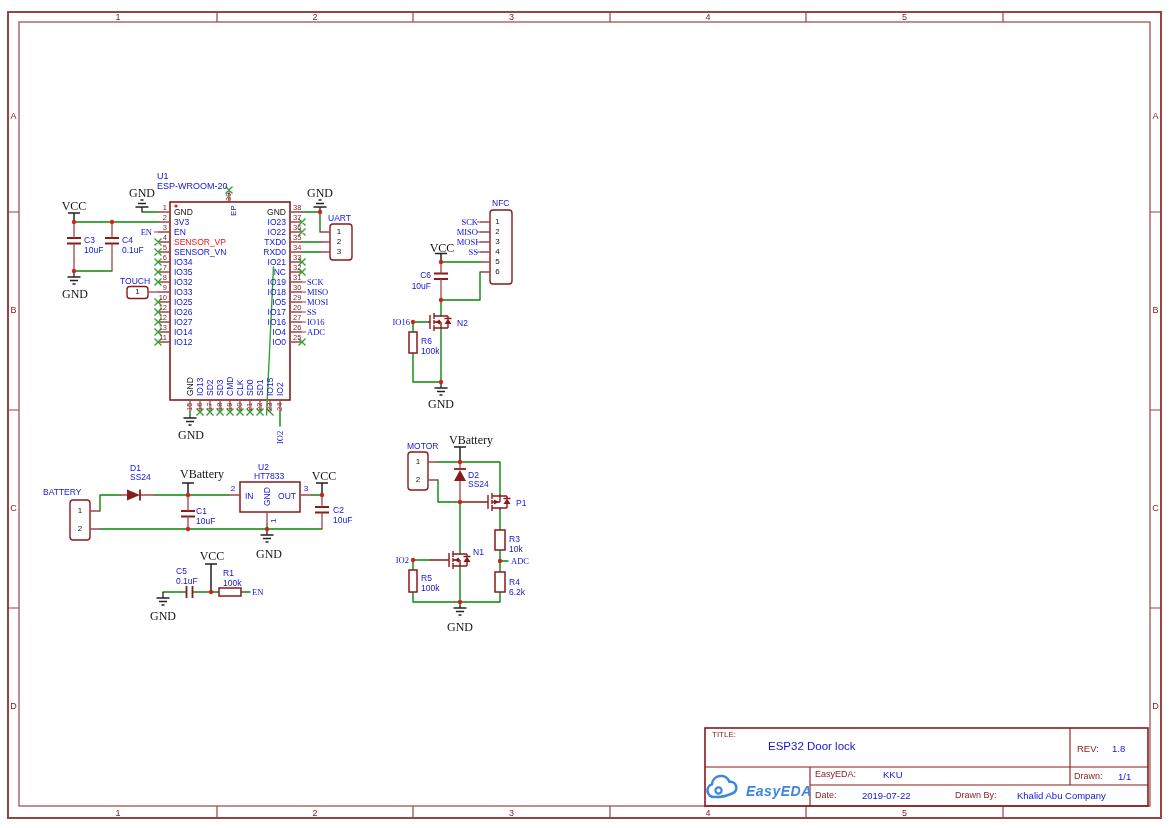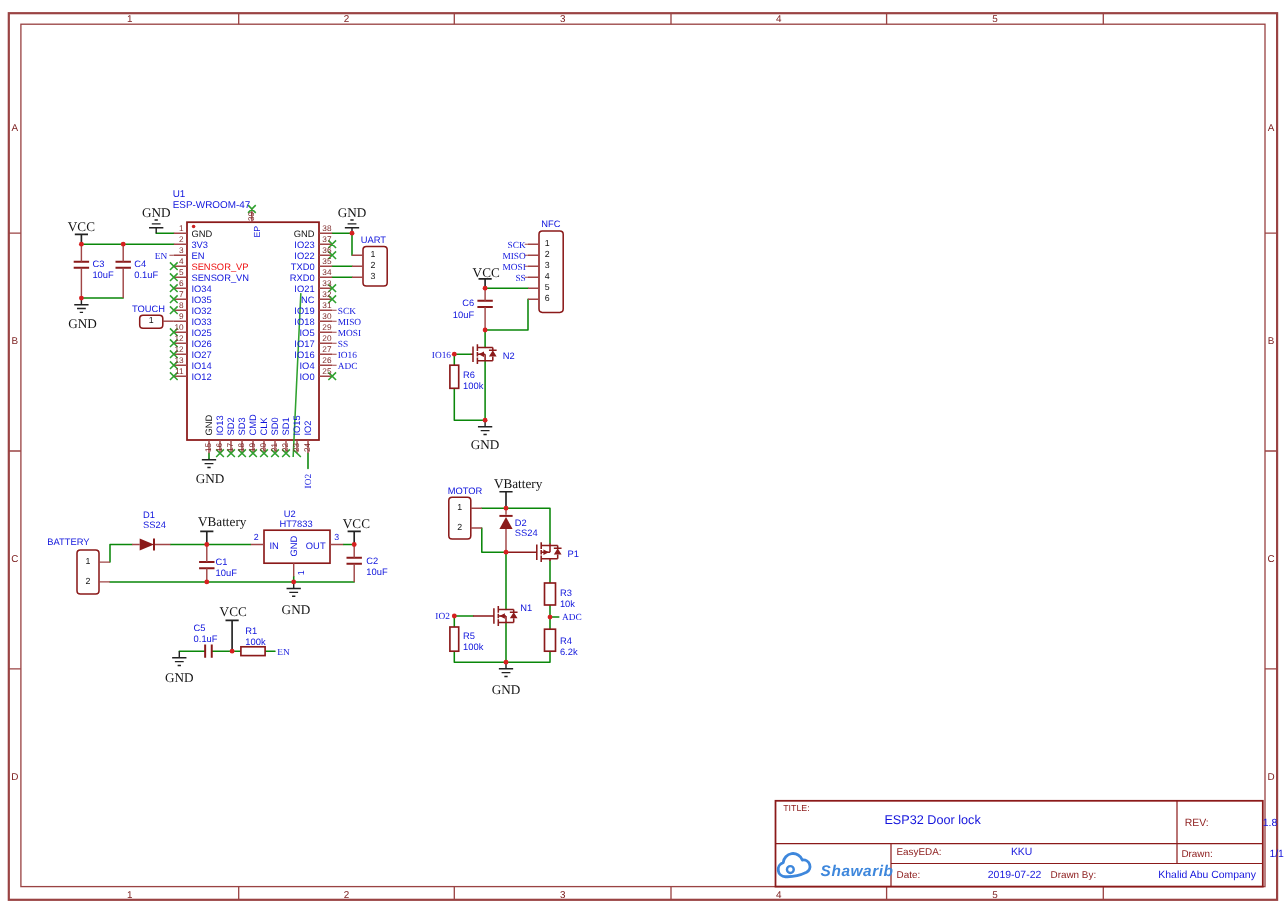--- a/index.html
+++ b/index.html
@@ -2,21 +2,21 @@
 <html><head>
 <meta charset="utf-8">
 <style>
   html,body{margin:0;padding:0;background:#ffffff;}
   #stage{position:relative;width:1169px;height:828px;background:#ffffff;overflow:hidden;
          font-family:"Liberation Sans",sans-serif;}
   #stage svg{position:absolute;left:0;top:0;}
   .t{position:absolute;line-height:1;white-space:nowrap;transform-origin:0 0;}
   .tb{position:absolute;line-height:1;white-space:nowrap;}
   .tb-label{color:#8b1a1a;}
-  .tb-val{color:#1414dc;margin-left:36px;}
+  .tb-val{color:#1414dc;}
   .logo-text{position:absolute;left:746px;top:783px;font-size:14px;font-weight:bold;
              font-style:italic;color:#3e87dc;letter-spacing:0.5px;}
 </style>
 </head>
 <body>
 
 <div id="stage">
 
 <svg width="1169" height="828" viewBox="0 0 1169 828">
 
@@ -200,21 +200,21 @@
   </g>
 
   <g>
     <rect x="240" y="482" width="60" height="30" fill="#ffffff" stroke="#8b1a1a" stroke-width="1.5"></rect>
     <path stroke="#a04545" stroke-width="1.3" fill="none" d="M228,495 H240 M300,495 H312 M267,512 V524"></path>
   </g>
 </svg>
 
 <div id="text-layer">
       <span class="t" style="font-size: 9px; color: rgb(15, 20, 220); font-family: &quot;Liberation Sans&quot;, sans-serif; left: 157px; top: 172.44px;">U1</span>
-      <span class="t" style="font-size: 9px; color: rgb(15, 20, 220); font-family: &quot;Liberation Sans&quot;, sans-serif; left: 157px; top: 182.44px;">ESP-WROOM-47</span>
+      <span class="t" style="font-size: 9px; color: rgb(15, 20, 220); font-family: &quot;Liberation Sans&quot;, sans-serif; left: 157px; top: 182.44px;">ESP-WROOM-20</span>
       <span class="t" style="font-size: 8.5px; color: rgb(20, 20, 20); font-family: &quot;Liberation Sans&quot;, sans-serif; left: 174px; top: 207.86px;">GND</span>
       <span class="t" style="font-size: 8.5px; color: rgb(15, 20, 220); font-family: &quot;Liberation Sans&quot;, sans-serif; left: 174px; top: 217.86px;">3V3</span>
       <span class="t" style="font-size: 8.5px; color: rgb(15, 20, 220); font-family: &quot;Liberation Sans&quot;, sans-serif; left: 174px; top: 227.86px;">EN</span>
       <span class="t" style="font-size: 8.5px; color: rgb(238, 17, 17); font-family: &quot;Liberation Sans&quot;, sans-serif; left: 174px; top: 237.86px;">SENSOR_VP</span>
       <span class="t" style="font-size: 8.5px; color: rgb(15, 20, 220); font-family: &quot;Liberation Sans&quot;, sans-serif; left: 174px; top: 247.86px;">SENSOR_VN</span>
       <span class="t" style="font-size: 8.5px; color: rgb(15, 20, 220); font-family: &quot;Liberation Sans&quot;, sans-serif; left: 174px; top: 257.86px;">IO34</span>
       <span class="t" style="font-size: 8.5px; color: rgb(15, 20, 220); font-family: &quot;Liberation Sans&quot;, sans-serif; left: 174px; top: 267.86px;">IO35</span>
       <span class="t" style="font-size: 8.5px; color: rgb(15, 20, 220); font-family: &quot;Liberation Sans&quot;, sans-serif; left: 174px; top: 277.86px;">IO32</span>
       <span class="t" style="font-size: 8.5px; color: rgb(15, 20, 220); font-family: &quot;Liberation Sans&quot;, sans-serif; left: 174px; top: 287.86px;">IO33</span>
       <span class="t" style="font-size: 8.5px; color: rgb(15, 20, 220); font-family: &quot;Liberation Sans&quot;, sans-serif; left: 174px; top: 297.86px;">IO25</span>
@@ -397,15 +397,15 @@
 <span class="tb tb-label" style="left:1077px;top:744px;font-size:9.5px;">REV:</span>
 <span class="tb tb-val" style="left:1112px;top:744px;font-size:9.5px;">1.8</span>
 <span class="tb tb-label" style="left:815px;top:770px;font-size:9px;">EasyEDA:</span>
 <span class="tb tb-val" style="left:883px;top:769.5px;font-size:9.5px;">KKU</span>
 <span class="tb tb-label" style="left:1074px;top:772px;font-size:9px;">Drawn:</span>
 <span class="tb tb-val" style="left:1118px;top:771.5px;font-size:9.5px;">1/1</span>
 <span class="tb tb-label" style="left:815px;top:791px;font-size:9px;">Date:</span>
 <span class="tb tb-val" style="left:862px;top:790.5px;font-size:9.5px;">2019-07-22</span>
 <span class="tb tb-label" style="left:955px;top:791px;font-size:9px;">Drawn By:</span>
 <span class="tb tb-val" style="left:1017px;top:790.5px;font-size:9.5px;">Khalid Abu Company</span>
-<span class="logo-text">Shawarib</span>
+<span class="logo-text">EasyEDA</span>
 
 </div>
 
 </body></html>

